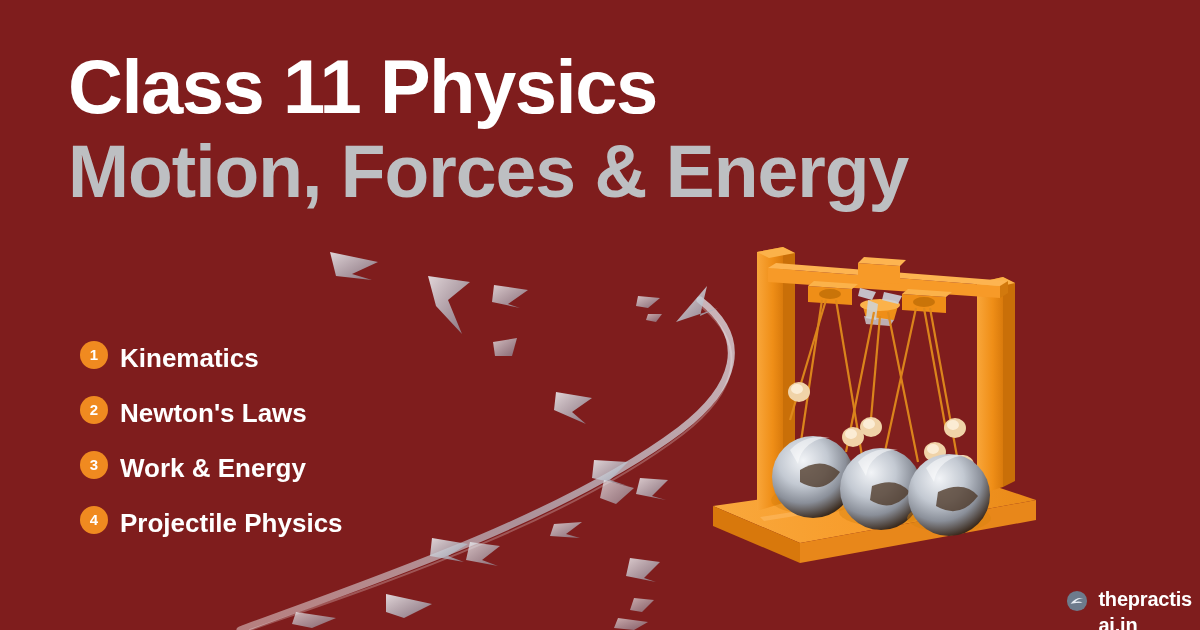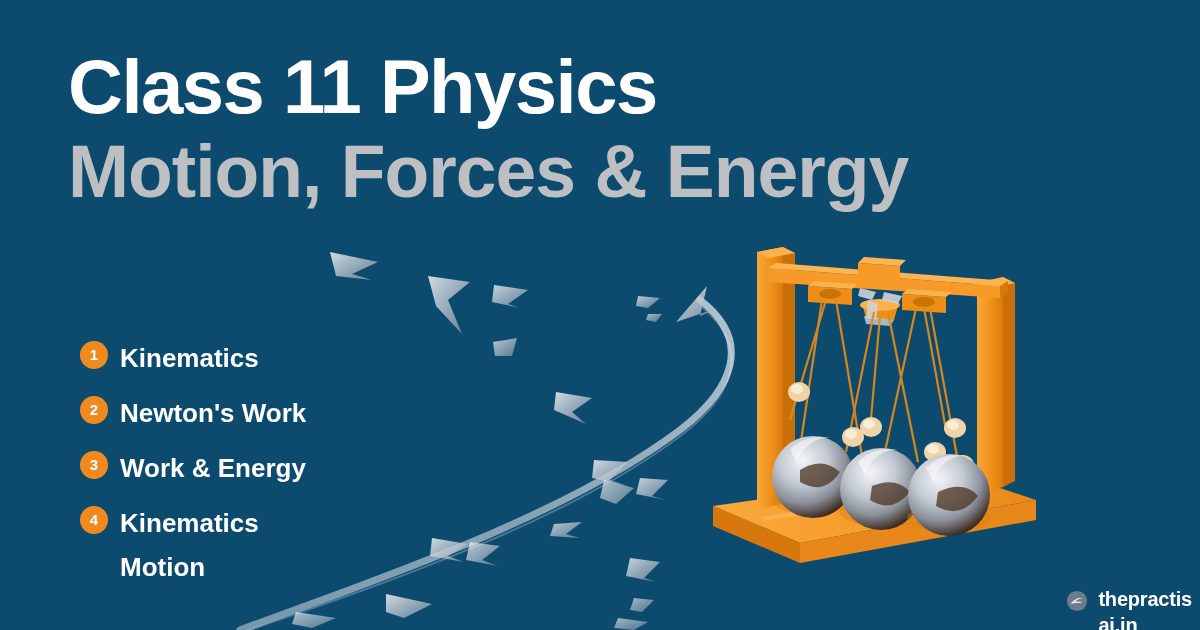--- a/index.html
+++ b/index.html
@@ -5,21 +5,21 @@
   html, body {
     margin: 0;
     padding: 0;
     background: #101f33;
   }
   #canvas {
     position: relative;
     width: 1200px;
     height: 630px;
     overflow: hidden;
-    background: #0c4a6e;
+    background: #7f1d1d;
     font-family: "Liberation Sans", sans-serif;
     -webkit-font-smoothing: antialiased;
   }
 
   
   .art-layer {
     position: absolute;
     inset: 0;
     pointer-events: none;
   }
@@ -290,31 +290,31 @@
 
   <div class="topics">
 
     <div class="topic-item" style="top:0px;">
       <span class="topic-badge">1</span>
       <span class="topic-label">Kinematics</span>
     </div>
 
     <div class="topic-item" style="top:55px;">
       <span class="topic-badge">2</span>
-      <span class="topic-label">Newton's Work</span>
+      <span class="topic-label">Newton's Laws</span>
     </div>
 
     <div class="topic-item" style="top:110px;">
       <span class="topic-badge">3</span>
       <span class="topic-label">Work &amp; Energy</span>
     </div>
 
     <div class="topic-item" style="top:165px;">
       <span class="topic-badge">4</span>
-      <span class="topic-label">Kinematics Motion</span>
+      <span class="topic-label">Projectile Physics</span>
     </div>
   </div>
 
   <div class="brand">
     <svg class="brand-mark" viewBox="0 0 24 24">
       <circle cx="12" cy="12" r="11" fill="#6d7b8c"></circle>
       <path d="M 5 15 q 6 -8 14 -6 q -6 0 -9 4 q 5 -1 8 1 q -7 0 -13 1 Z" fill="#e8edf3"></path>
     </svg>
     <div>
       <div class="brand-text">thepractis</div>

